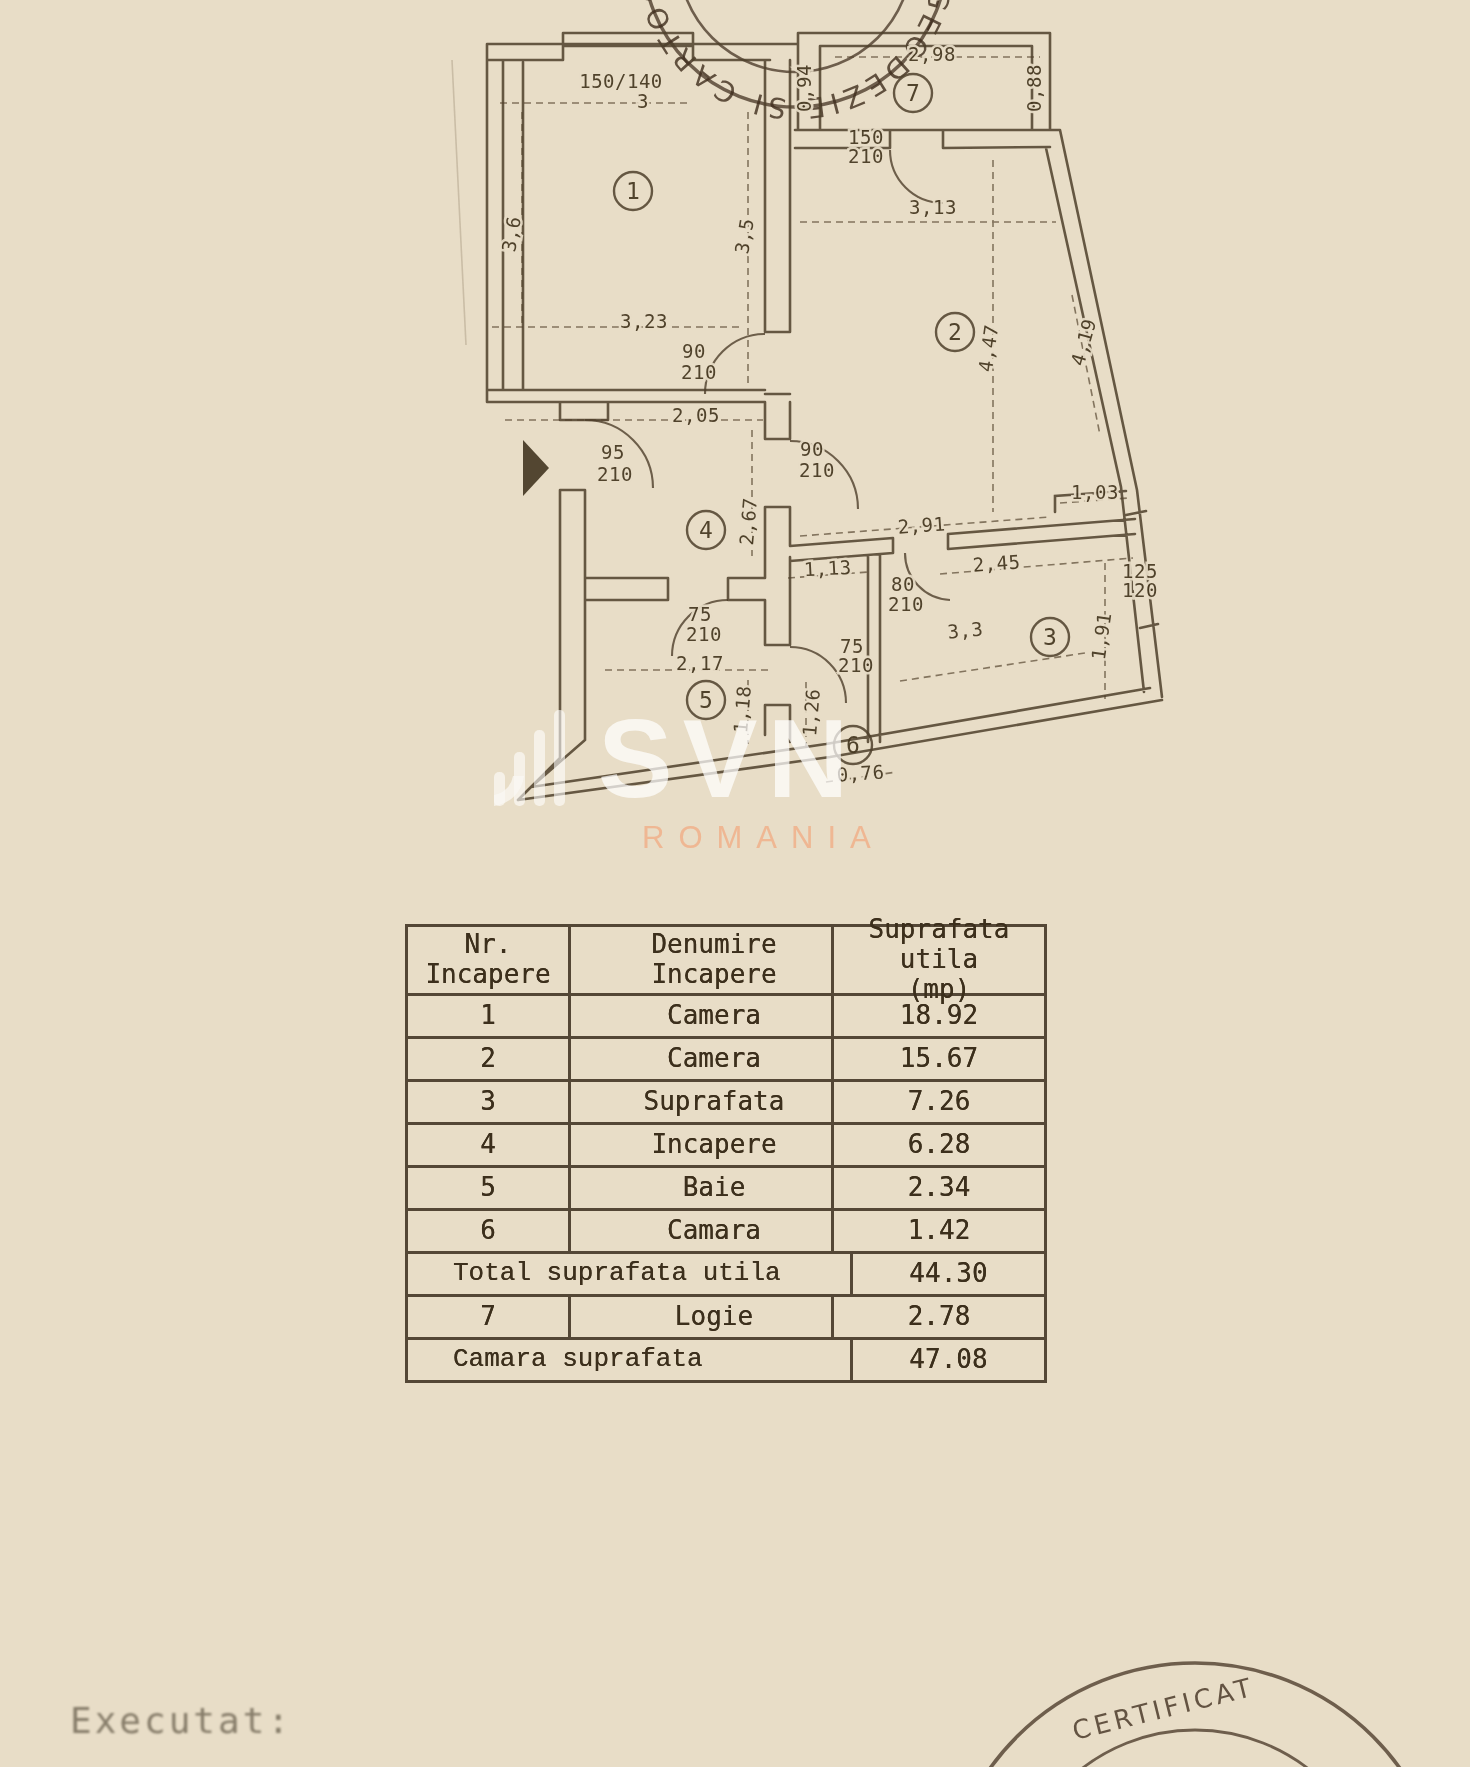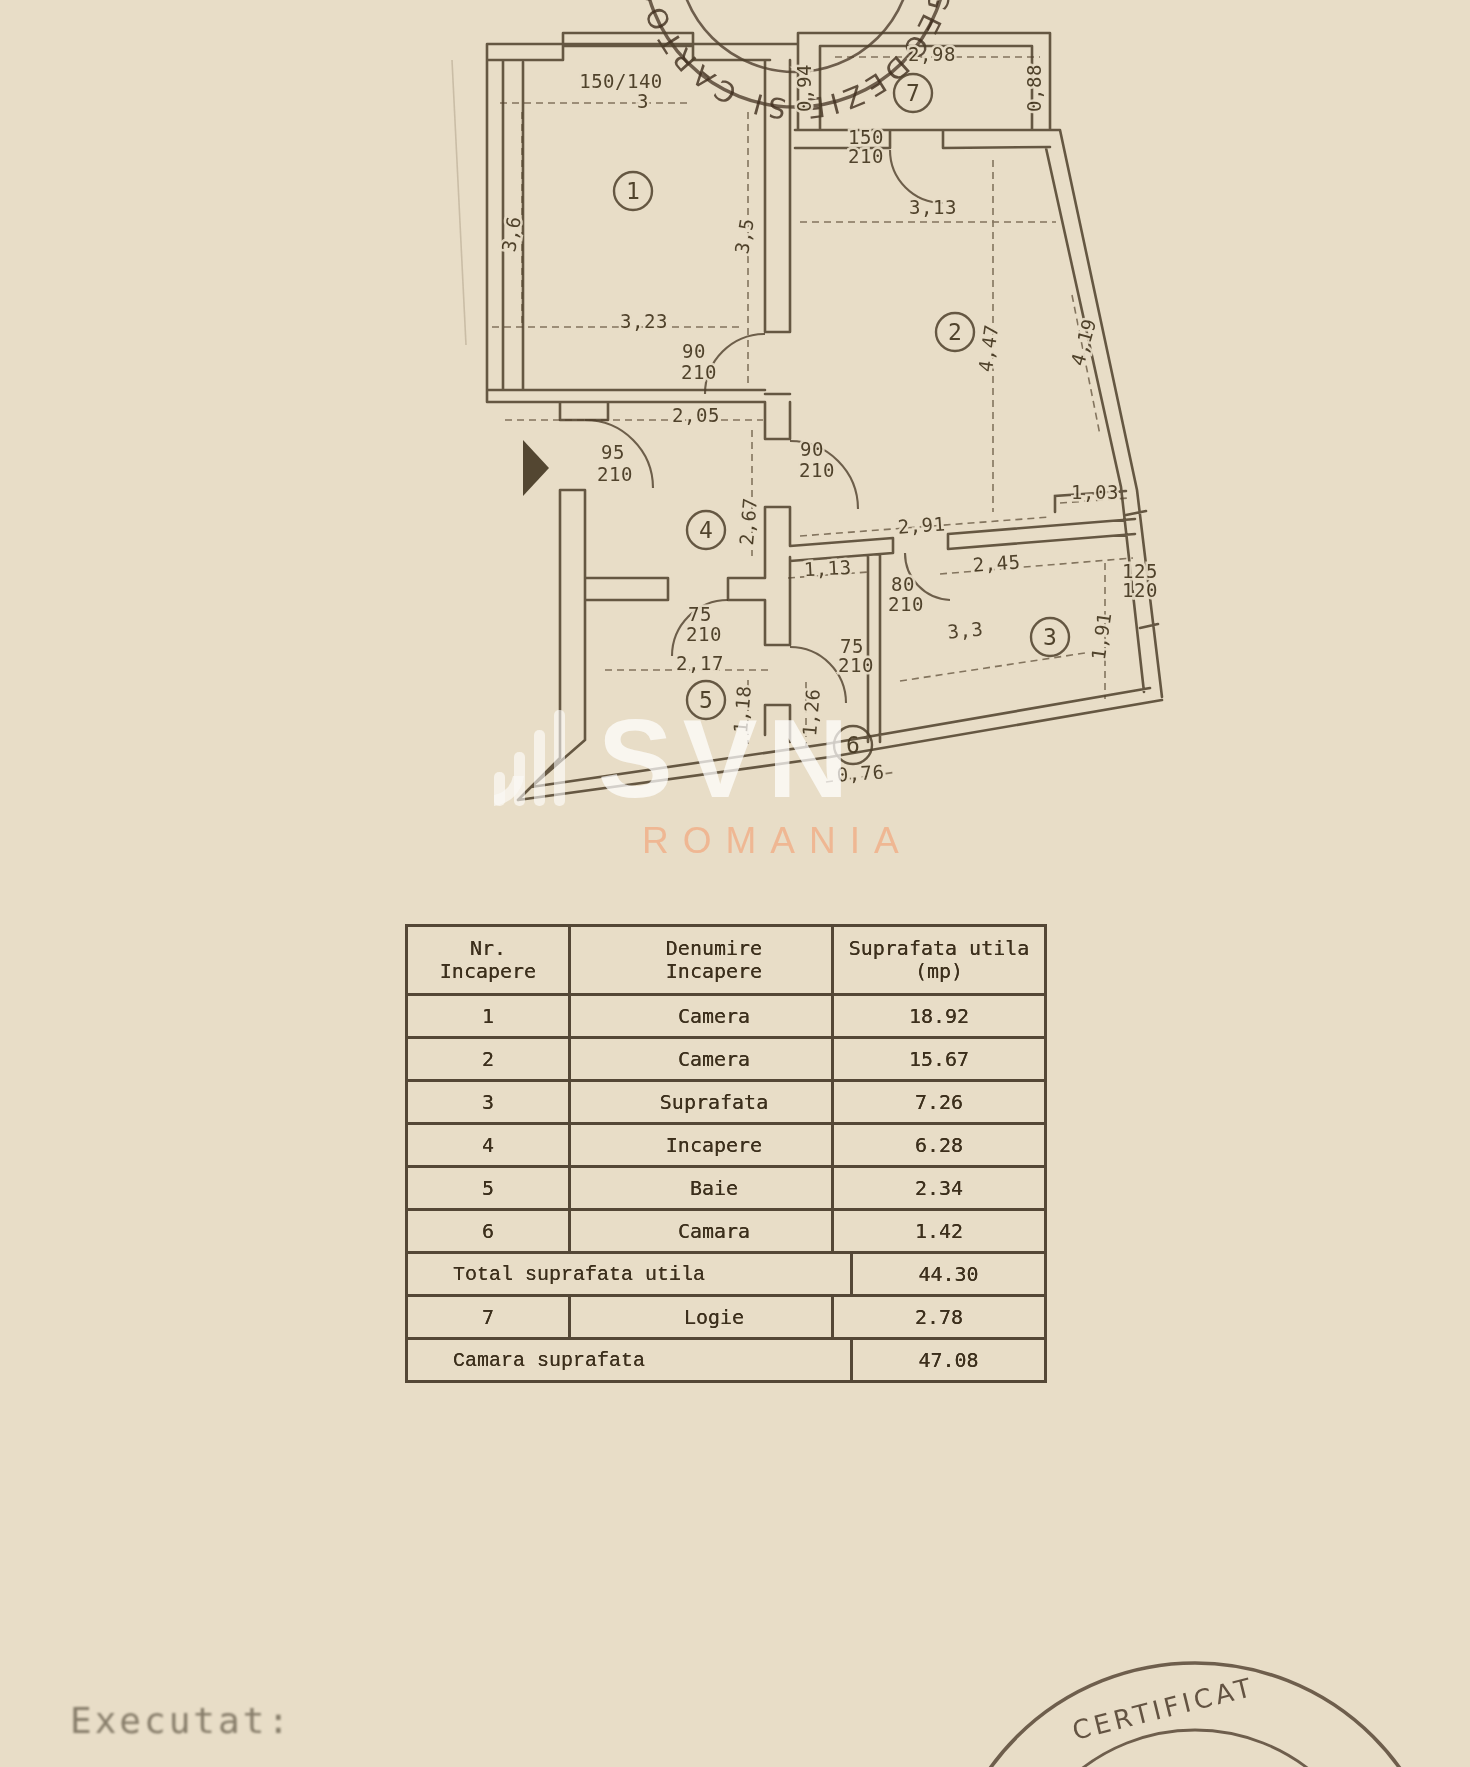--- a/index.html
+++ b/index.html
@@ -29,39 +29,39 @@
        paint-order:stroke;stroke:var(--paper);stroke-width:5px;letter-spacing:.5px;opacity:.92;}
   .roomnum{font:23px "DejaVu Sans Mono",monospace;fill:#44361f;text-anchor:middle;opacity:.92;}
   .roomcirc{stroke:#4e3f2a;stroke-width:2.4;fill:none;opacity:.85;}
   .stamp{stroke:#3f2d1d;fill:none;opacity:.72;}
   .stamptext{font:28px "DejaVu Sans",sans-serif;fill:#3f2d1d;opacity:.8;letter-spacing:5px;}
   .stamptext2{font:26px "DejaVu Sans",sans-serif;fill:#3f2d1d;opacity:.78;letter-spacing:4px;}
   .arrow{fill:#3e311c;opacity:.88;}
 
   
   .apt-table{position:absolute;left:405px;top:924px;width:636px;border:3px solid var(--ink2);
-             color:#3c2f1c;font-size:20px;}
+             color:#3c2f1c;font-size:26px;}
   .tr{display:flex;border-top:3px solid var(--ink2);}
   .tr.first{border-top:none;}
   .cell{display:flex;align-items:center;justify-content:center;text-align:center;
         white-space:pre-line;line-height:1.15;text-shadow:0 0 .5px currentColor;}
   .c1{width:160px;border-right:3px solid var(--ink2);}
   .c2{width:234px;border-right:3px solid var(--ink2);margin-left:26px;}
   .c3{flex:1;}
   .cspan{width:397px;border-right:3px solid var(--ink2);justify-content:flex-start;padding-left:45px;font-family:Liberation Mono, monospace;}
   .hrow{height:66px;}
   .drow{height:40px;}
 
   
   .watermark{position:absolute;left:492px;top:700px;width:560px;pointer-events:none;}
   .wm-row{display:flex;align-items:flex-end;}
   .wm-logo{width:96px;height:112px;margin-right:10px;opacity:.8;}
   .wm-brand{font-family:"Liberation Sans","DejaVu Sans",sans-serif;font-weight:bold;
             font-size:112px;line-height:.95;color:rgba(255,255,255,.72);letter-spacing:10px;}
-  .wm-country{font-family:"Liberation Sans","DejaVu Sans",sans-serif;font-size:37px;
+  .wm-country{font-family:"Liberation Sans","DejaVu Sans",sans-serif;font-size:31px;
               color:rgba(240,179,141,.9);letter-spacing:14px;margin:8px 0 0 150px;}
 
   .executat{position:absolute;left:70px;top:1700px;font-size:36px;color:rgba(55,45,30,.55);
             letter-spacing:3px;filter:blur(1px);}
 </style>
 </head>
 <body>
 
 <div class="page">
 

